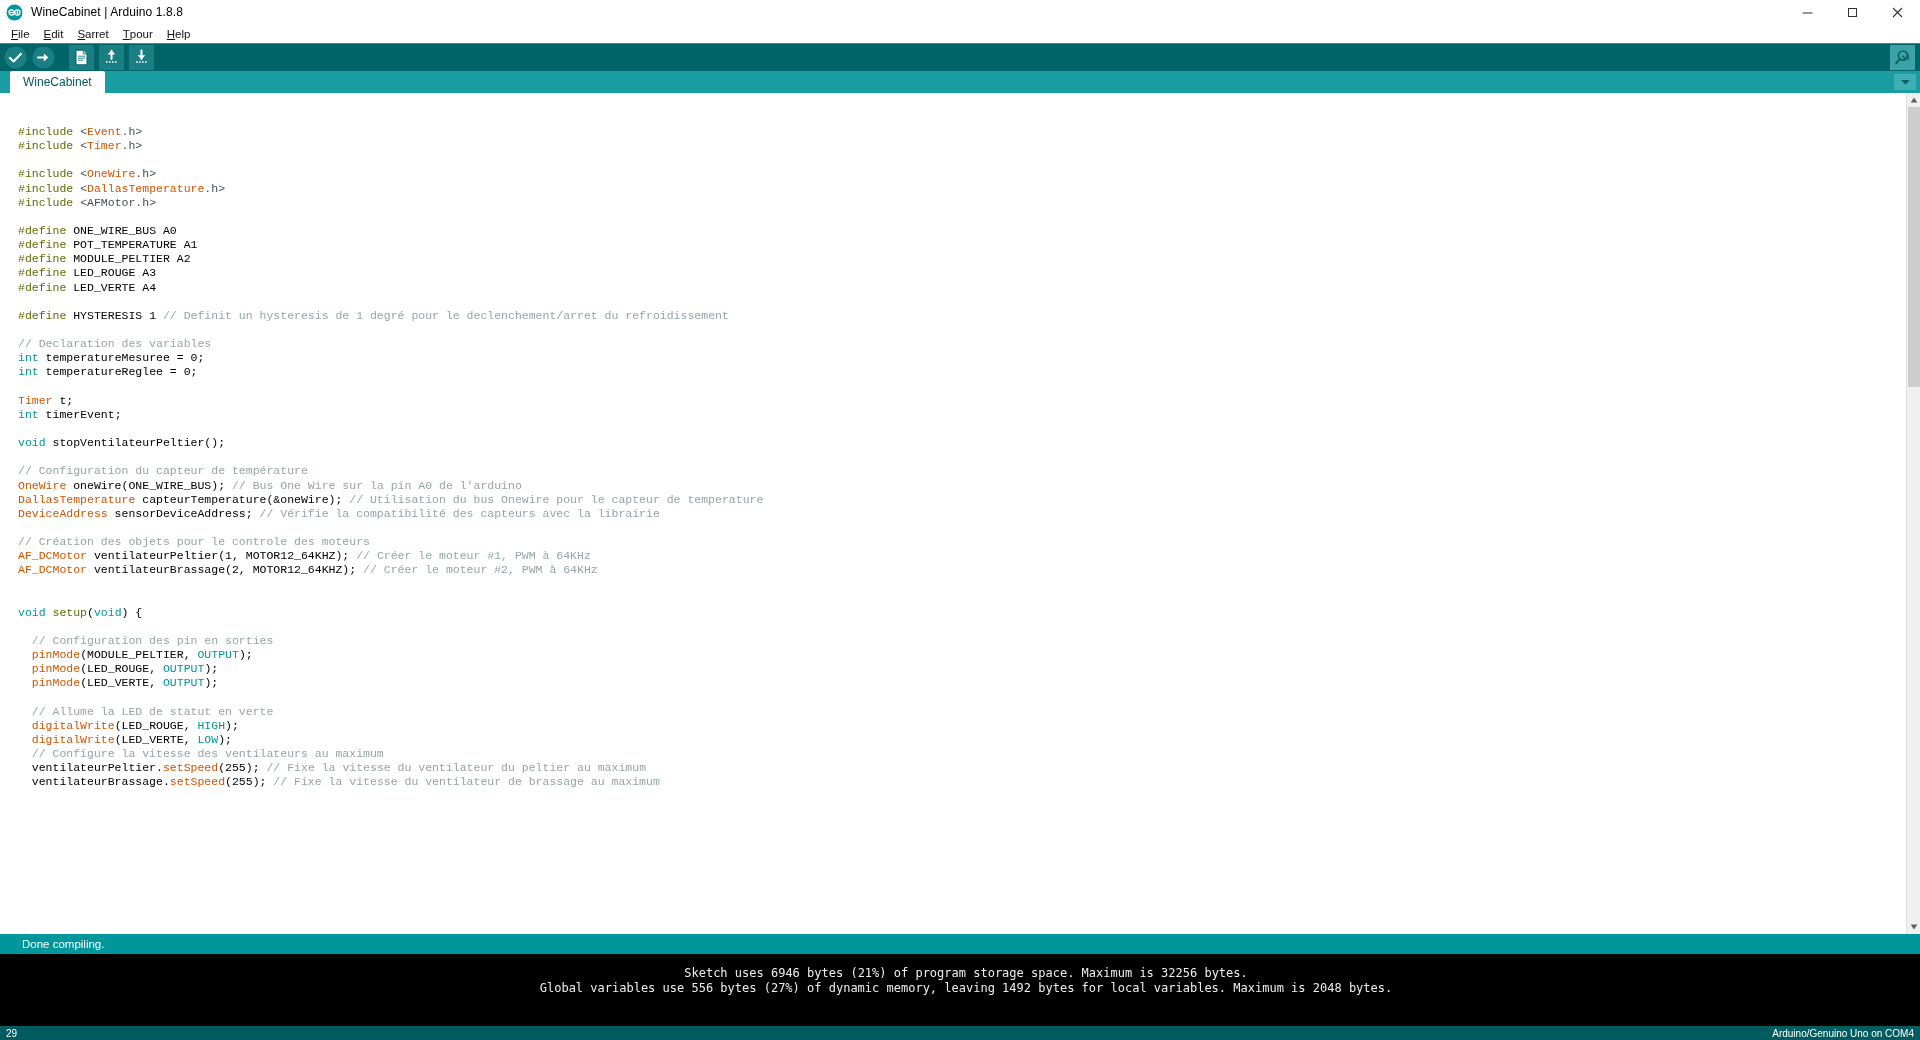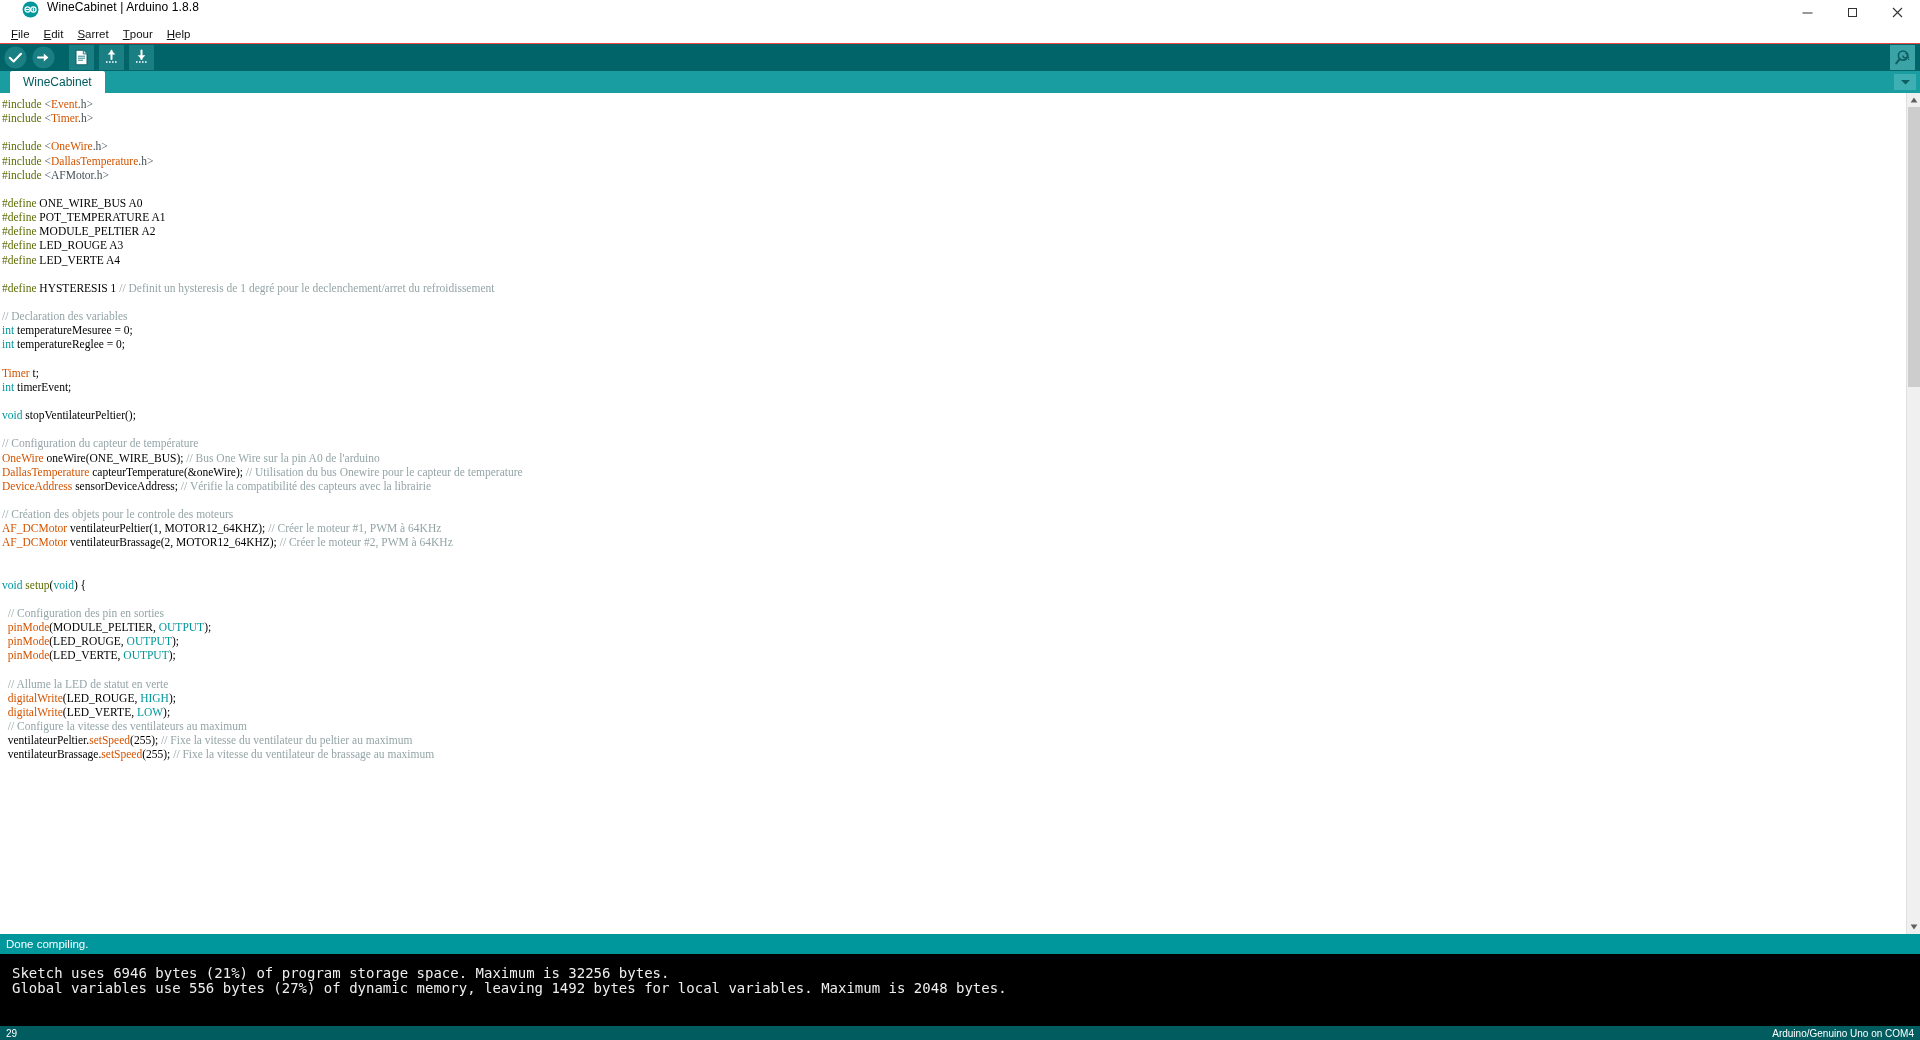--- a/index.html
+++ b/index.html
@@ -8,23 +8,22 @@
     width: 1920px; height: 1040px;
     overflow: hidden;
     background: #ffffff;
     font-family: "Liberation Sans", sans-serif;
   }
   #app { position: relative; width: 1920px; height: 1040px; display: flex; flex-direction: column; }
 
   
   .titlebar {
     height: 24px; background: #ffffff;
-    display: flex; align-items: flex-start;
+    display: flex; align-items: center;
     flex: 0 0 24px;
-    margin-left: 16px;
   }
   .tb-logo {
     width: 18px; height: 18px; margin-left: 5px; margin-right: 8px;
     flex: 0 0 18px; display: flex; align-items: center; justify-content: center;
   }
   .tb-logo svg { display: block; }
   .tb-title {
     font-size: 12px; color: #000000; letter-spacing: 0.1px;
     white-space: nowrap; flex: 1 1 auto;
   }
@@ -90,25 +89,26 @@
   }
 
   
   .editor-wrap {
     flex: 1 1 auto; position: relative;
     background: #ffffff; overflow: hidden;
     display: flex;
   }
   .code {
     flex: 1 1 auto;
-    font-family: Liberation Serif, serif;
+    font-family: Liberation Mono, monospace;
     font-size: 11.5px; line-height: 14.15px;
-    padding: 4px 0 0 2px;
+    padding: 4px 0 0 18px;
     white-space: pre; overflow: hidden;
     color: #000000;
+    margin-top: 28px;
   }
   .code .ln { height: 14.15px; }
 
   
   .c-pre   { color: #5e6d03; }          
   .c-lib   { color: #d35400; }          
   .c-kw    { color: #00979c; }          
   .c-fn    { color: #d35400; }          
   .c-fn2   { color: #5e6d03; }          
   .c-cmt   { color: #95a5a6; }          
@@ -128,27 +128,27 @@
   .vs-arrow.bottom { position: absolute; bottom: 0; left: 0; }
   .vs-thumb {
     position: absolute; left: 1px; width: 12px;
     background: #cdcdcd; top: 14px; height: 280px;
   }
 
   
   .status-line {
     height: 20px; background: #00979c; color: #ffffff;
     font-size: 11.5px; display: flex; align-items: center;
-    padding-left: 6px; flex: 0 0 20px; text-align: right;
+    padding-left: 22px; flex: 0 0 20px; text-align: right;
   }
   .console {
     flex: 0 0 72px; background: #000000; color: #eeeeee;
     font-family: "DejaVu Sans Mono", "Liberation Mono", monospace;
-    font-size: 14px; line-height: 14.5px;
-    padding: 12px 0 0 12px; white-space: pre; overflow: hidden;
+    font-size: 12px; line-height: 14.5px;
+    padding: 12px 0 0 12px; white-space: pre; overflow: hidden; text-align: center;
   }
   .botbar {
     flex: 0 0 14px; height: 14px; background: #005c5f;
     color: #ffffff; font-size: 10px;
     display: flex; align-items: center;
     padding: 0 6px; justify-content: space-between;
   }
   .botbar .right { font-size: 10px; }
 </style>
 </head>

